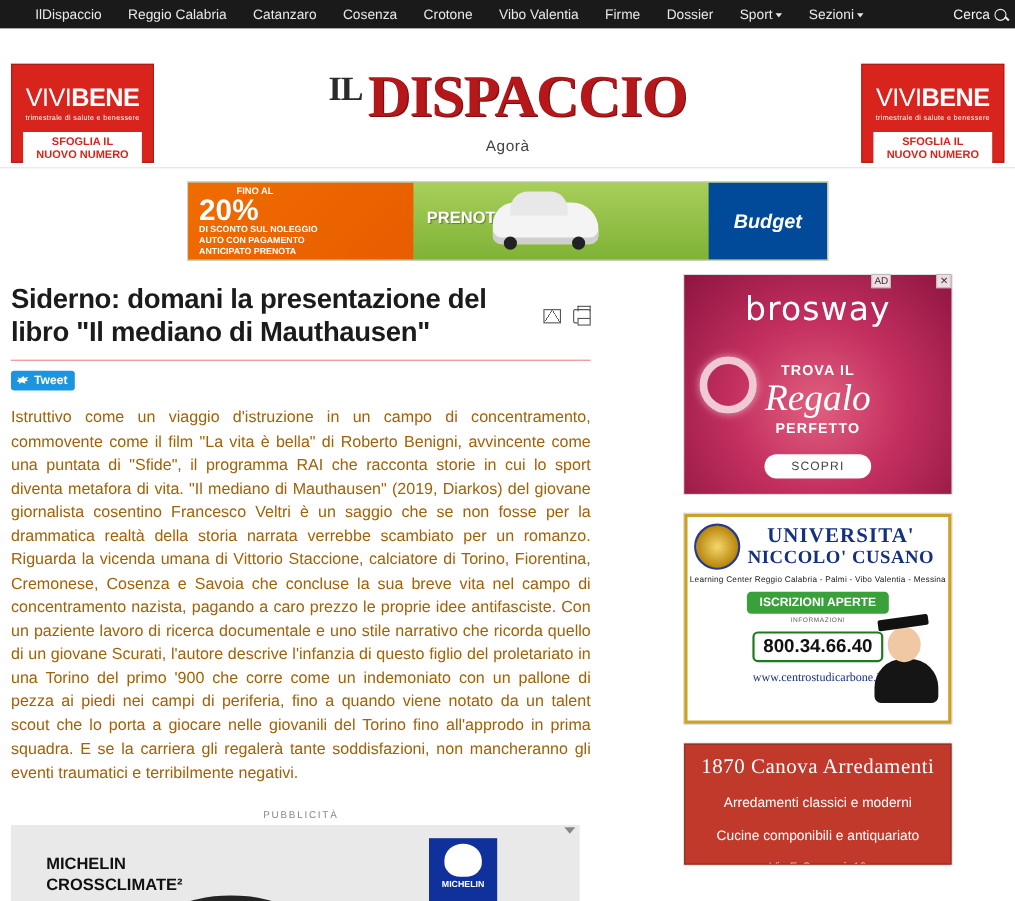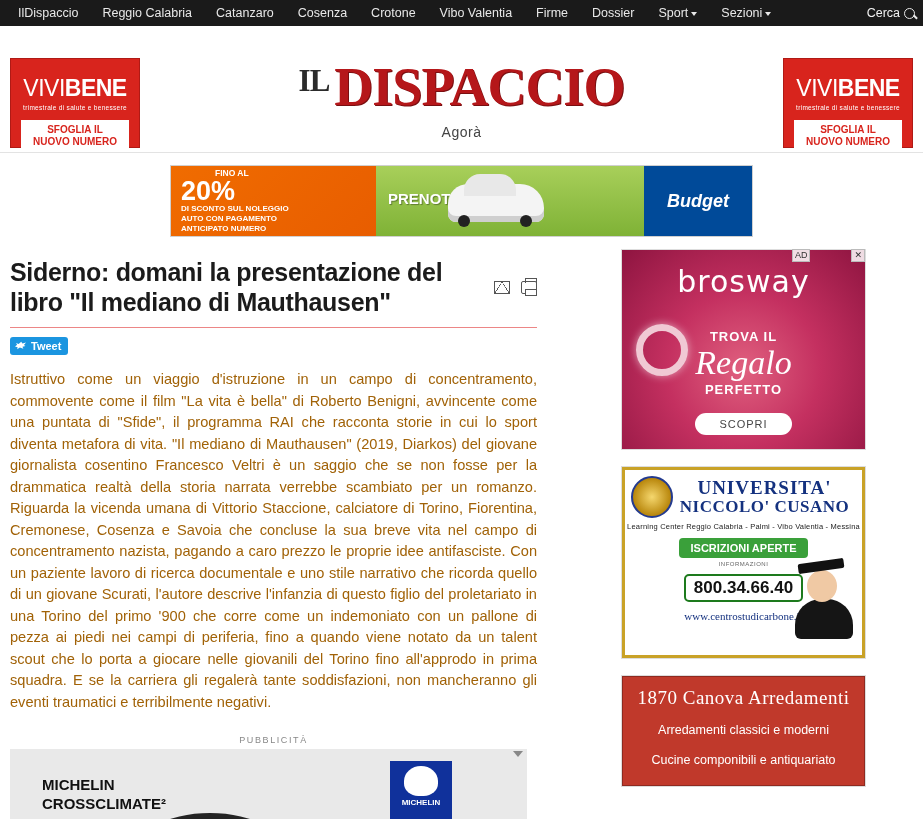--- a/index.html
+++ b/index.html
@@ -12,21 +12,21 @@
   }
 
   
   .topnav {
     background: #1a1a1a;
     color: #f2f2f2;
     height: 26px;
     display: flex;
     align-items: center;
     font-size: 12.5px;
-    padding-left: 6px;
+    padding-left: 20px;
   }
   .topnav .nav-item {
     padding: 0 12px;
     line-height: 26px;
     white-space: nowrap;
     color: #e8e8e8;
     cursor: pointer;
   }
   .topnav .nav-item .caret {
     display: inline-block;
@@ -482,21 +482,21 @@
   </div>
 </div>
 
 <div class="banner-row">
   <div class="budget-banner">
     <div class="bb-left">
       <div class="bb-l1">FINO AL</div>
       <div class="bb-big">20%</div>
       <div class="bb-l2">DI SCONTO SUL NOLEGGIO</div>
       <div class="bb-l2">AUTO CON PAGAMENTO</div>
-      <div class="bb-l2">ANTICIPATO NUMERO</div>
+      <div class="bb-l2">ANTICIPATO PRENOTA</div>
     </div>
     <div class="bb-mid">
       <div class="bb-prenota">PRENOTA ORA</div>
       <div class="bb-car"></div>
     </div>
     <div class="bb-right">Budget</div>
   </div>
 </div>
 
 <div class="main">

